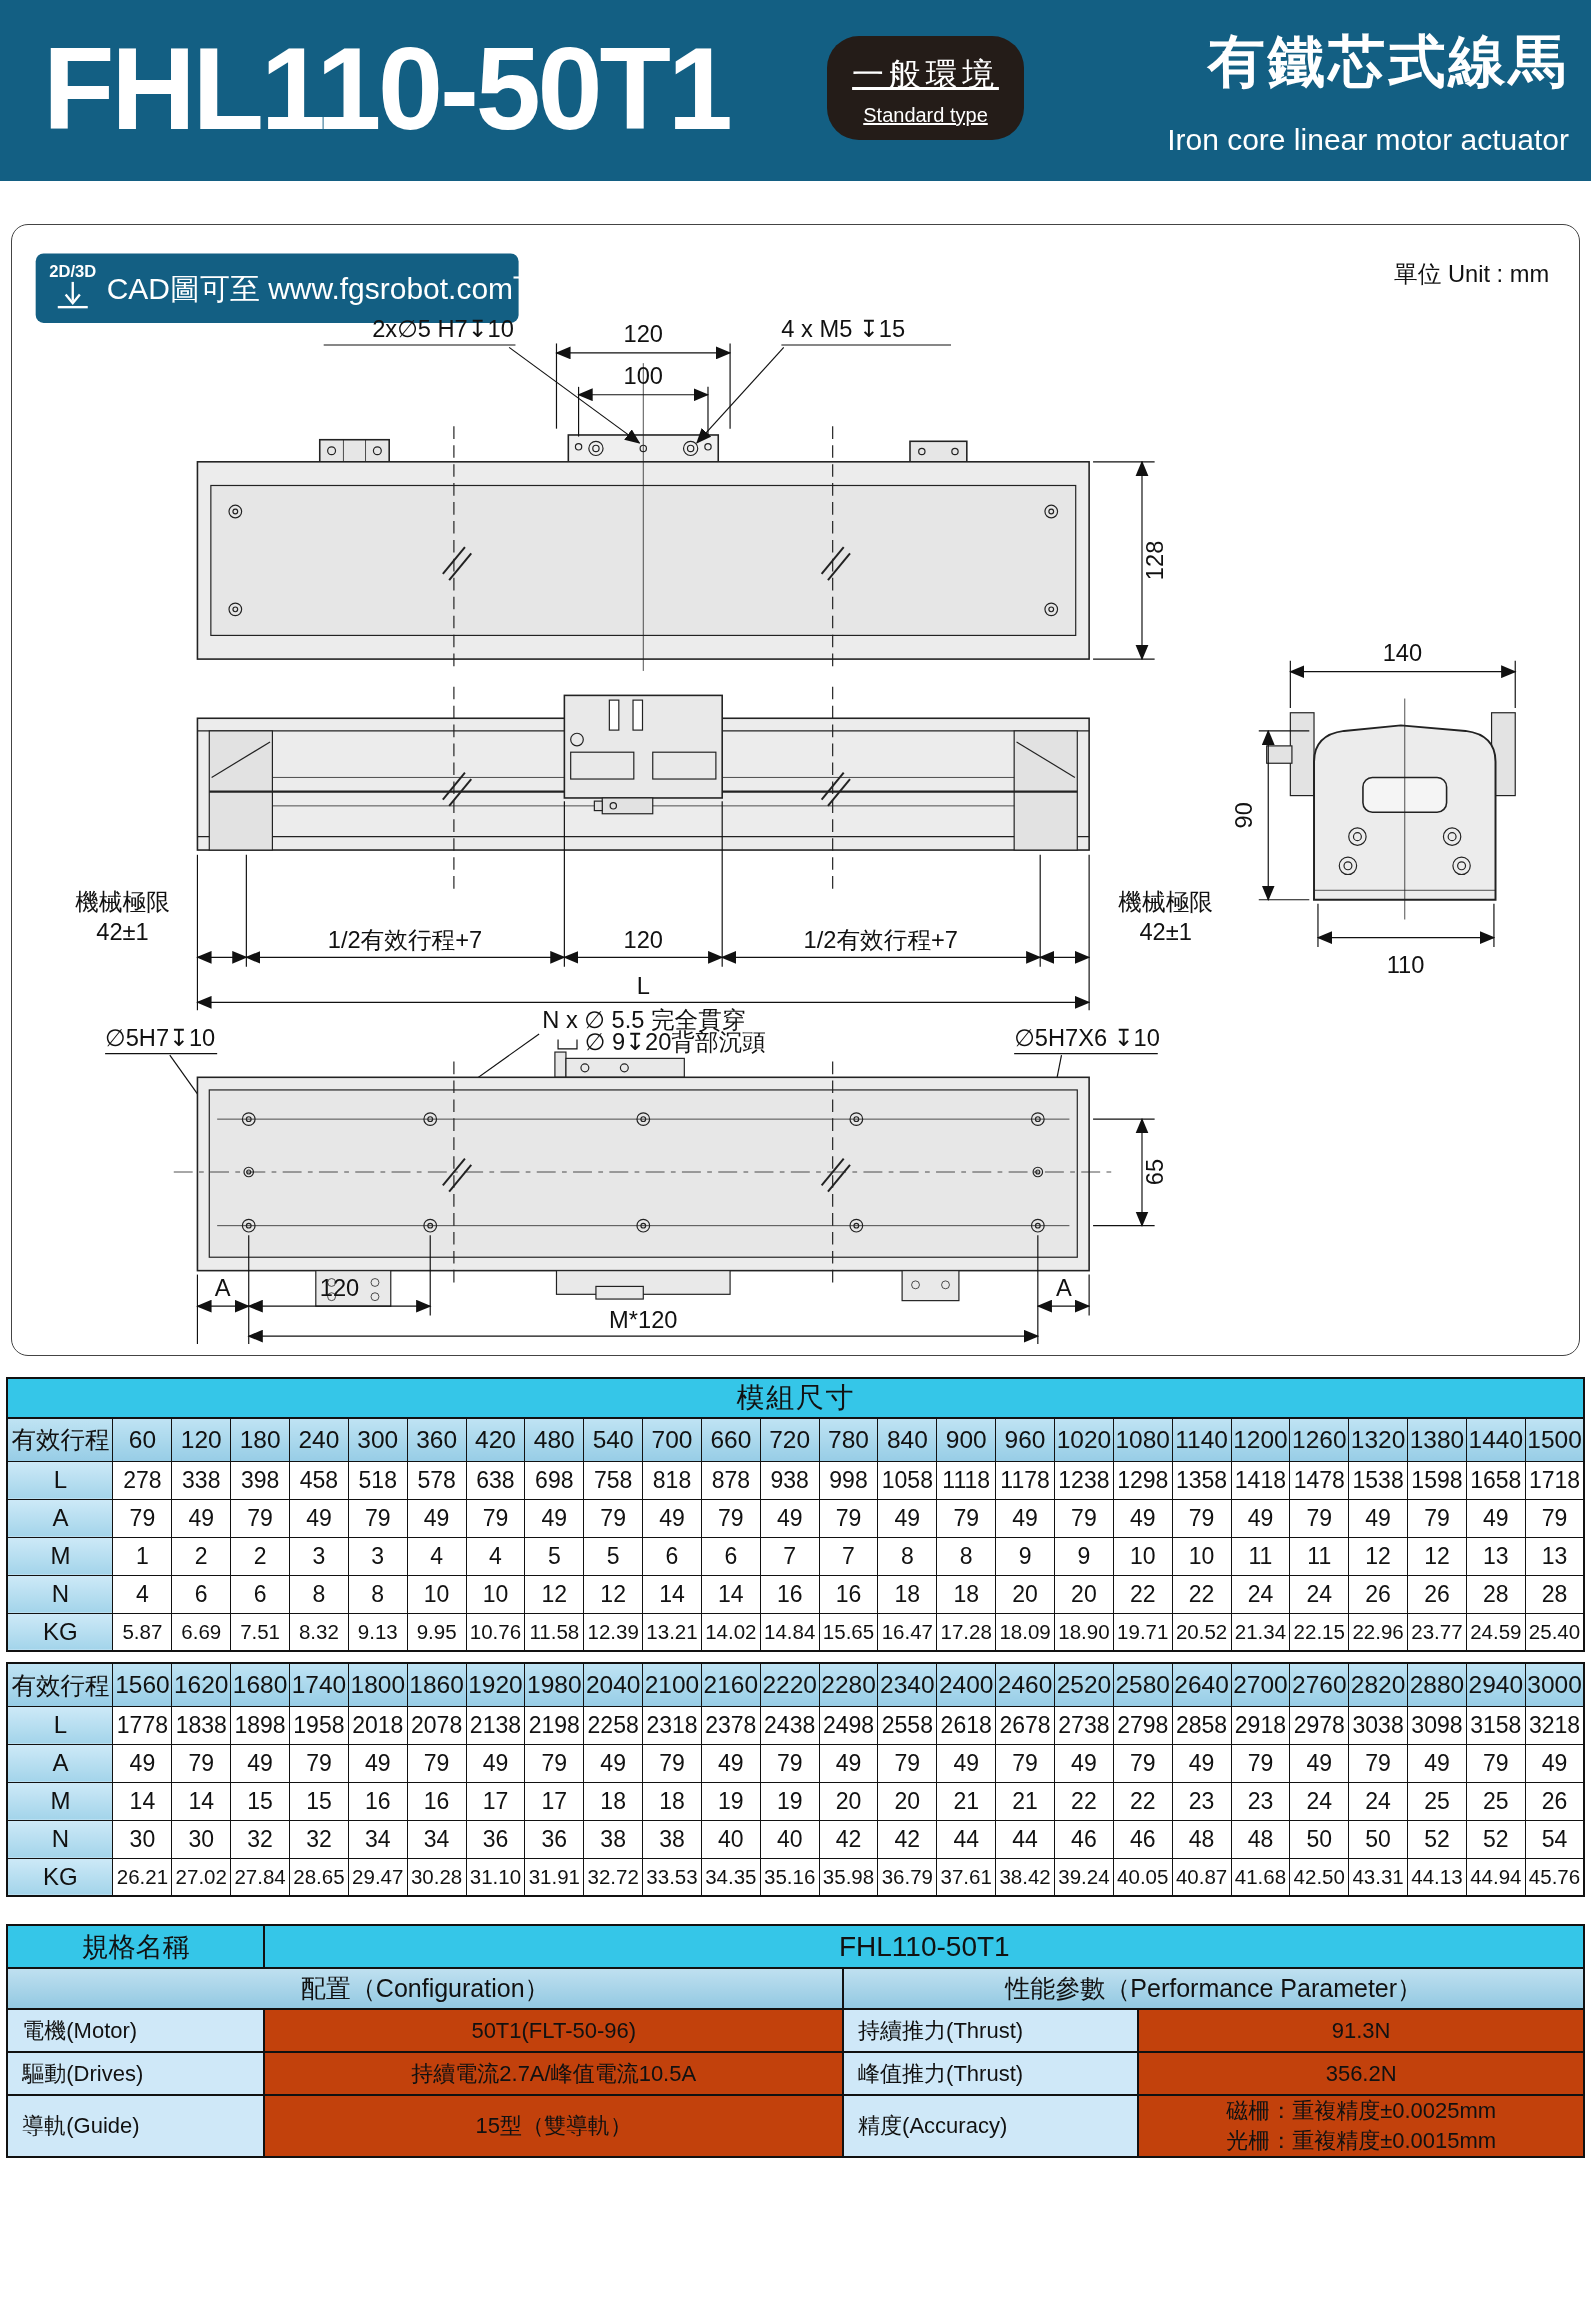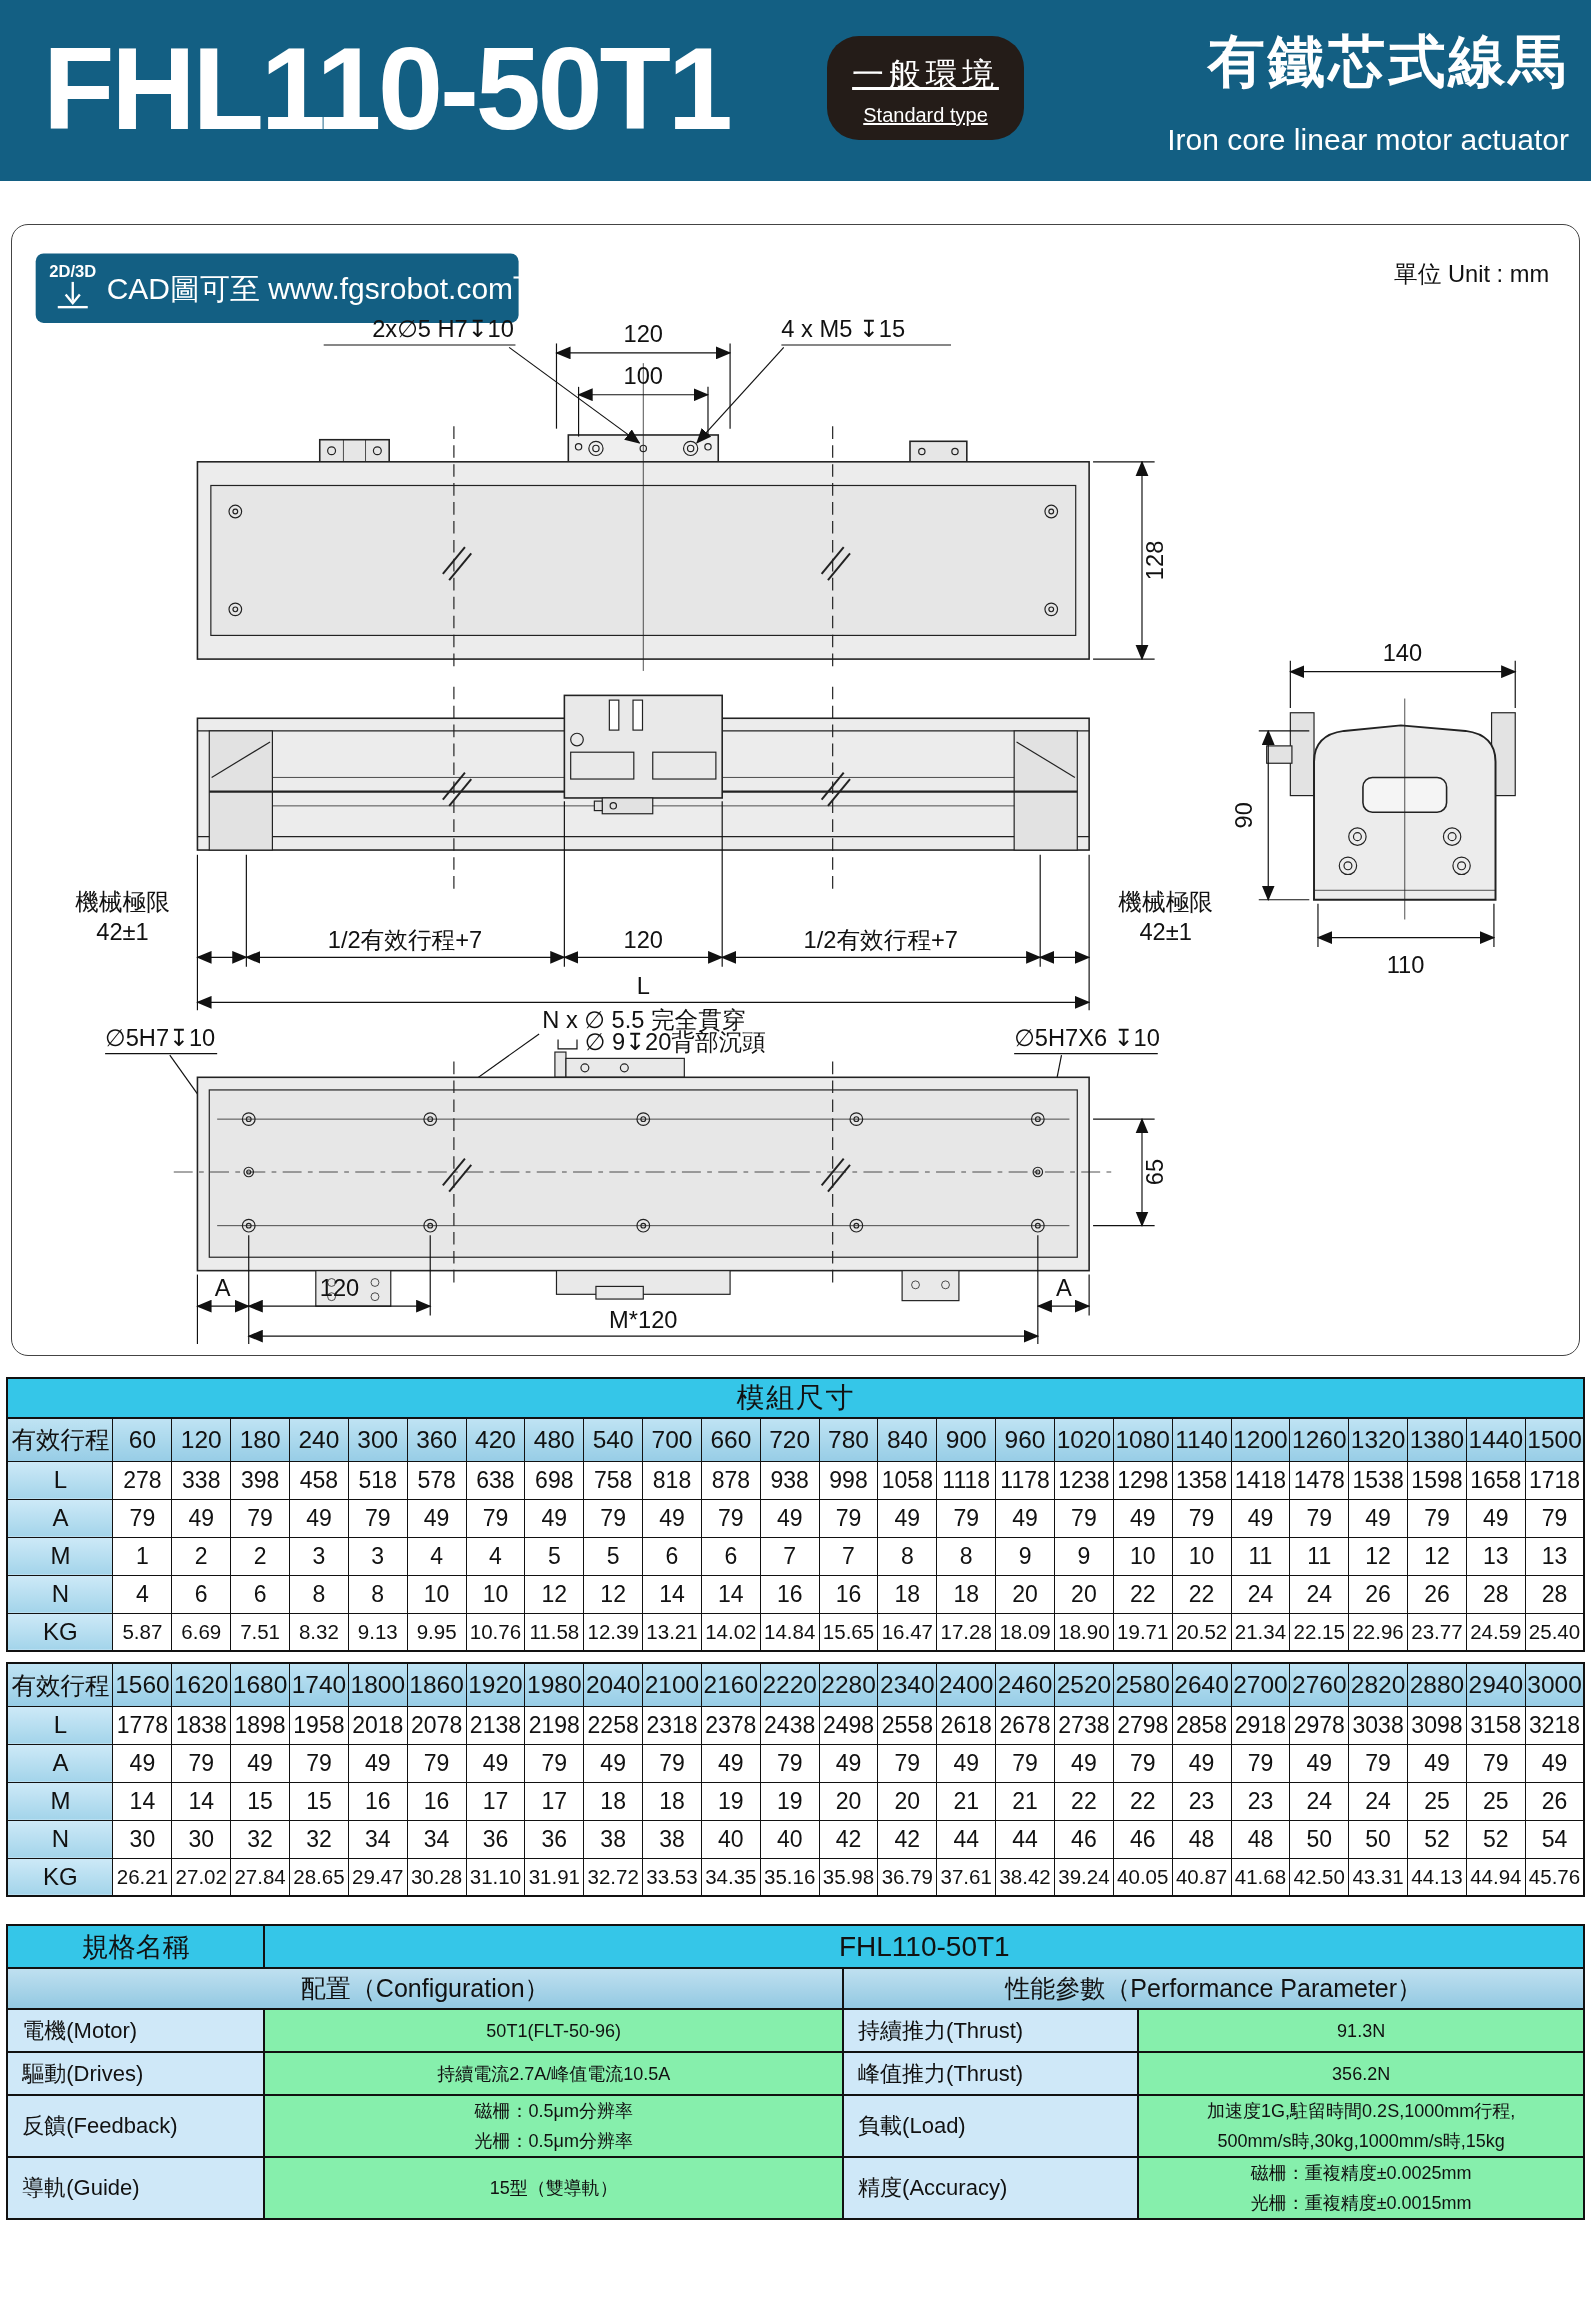--- a/index.html
+++ b/index.html
@@ -52,21 +52,21 @@
   table.spec-table .r1{height:43px;}
   table.spec-table .r1 th{font-size:27px;font-weight:400;}
   table.spec-table .r1 td{font-size:28px;font-weight:400;}
   table.spec-table .r2{height:41px;margin-left:28px;}
   table.spec-table .r2 th{background:linear-gradient(180deg,#bfe0f0 0%,#93c9e2 100%);
                   font-size:25px;font-weight:400;}
   table.spec-table tbody tr:nth-child(1),table.spec-table tbody tr:nth-child(2){height:43px;}
   table.spec-table tbody tr:nth-child(3),table.spec-table tbody tr:nth-child(4){height:58px;}
   table.spec-table tbody th.lbl{background:#cfe8f8;font-size:22px;font-weight:400;
                   text-align:left;padding-left:14px;}
-  table.spec-table tbody td.val{background:#86efac;font-size:18px;white-space:pre-line;line-height:30px;}
+  table.spec-table tbody td.val{background:#c2410c;font-size:22px;white-space:pre-line;line-height:30px;}
 </style>
 </head>
 <body>
 
 <div class="page">
 
   <div class="banner">
     <div class="model-title">FHL110-50T1</div>
     <div class="env-badge">
       <div class="zh">一般環境</div>
@@ -729,28 +729,20 @@
             <th class="lbl">持續推力(Thrust)</th>
             <td class="val">91.3N</td>
           </tr>
           <tr>
             <th class="lbl">驅動(Drives)</th>
             <td class="val">持續電流2.7A/峰值電流10.5A</td>
             <th class="lbl">峰值推力(Thrust)</th>
             <td class="val">356.2N</td>
           </tr>
           <tr>
-            <th class="lbl">反饋(Feedback)</th>
-            <td class="val">磁柵：0.5μm分辨率
-光柵：0.5μm分辨率</td>
-            <th class="lbl">負載(Load)</th>
-            <td class="val">加速度1G,駐留時間0.2S,1000mm行程,
-500mm/s時,30kg,1000mm/s時,15kg</td>
-          </tr>
-          <tr>
             <th class="lbl">導軌(Guide)</th>
             <td class="val">15型（雙導軌）</td>
             <th class="lbl">精度(Accuracy)</th>
             <td class="val">磁柵：重複精度±0.0025mm
 光柵：重複精度±0.0015mm</td>
           </tr>
         </tbody>
     </table>
   </div>
 </div>

